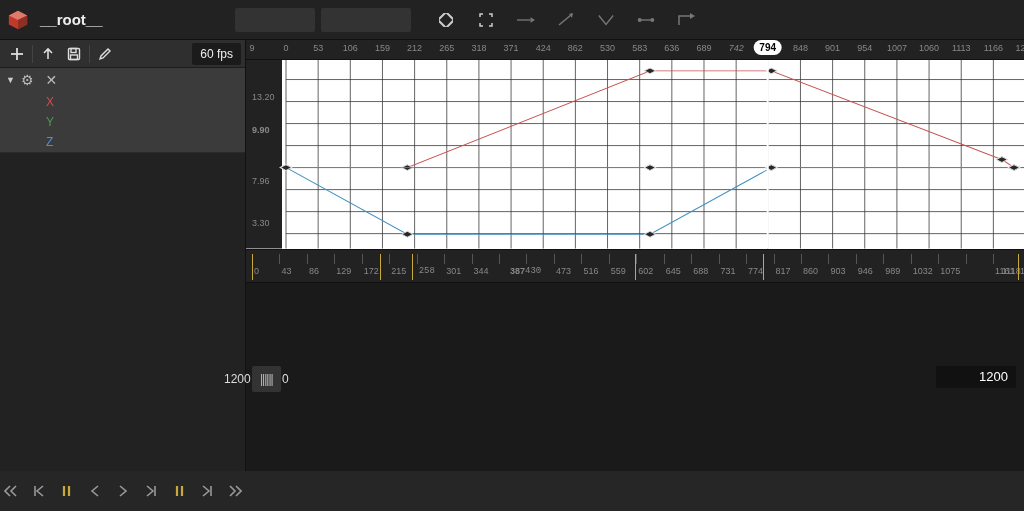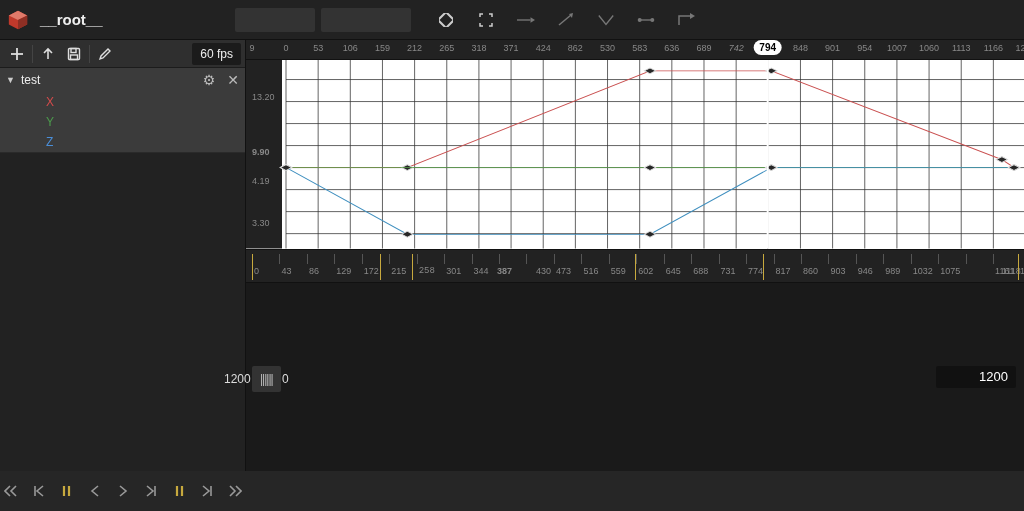--- a/index.html
+++ b/index.html
@@ -134,21 +134,20 @@
         <span class="sb-btn">
             <svg width="14" height="14" viewBox="0 0 14 14" fill="none" stroke="#ddd" stroke-width="1.4">
               <path d="M2 12l1-3 7-7 2 2-7 7-3 1z"></path>
             </svg>
           </span>
         <span class="sb-fps">60 fps</span>
       </div>
       <div class="track-group">
         <div class="track-head">
           <span class="tri">▼</span>
-          <span class="track-name">test</span>
           <span class="gear">⚙</span>
           <span class="close">✕</span>
         </div>
         <div class="sub sx">X</div>
         <div class="sub sy">Y</div>
         <div class="sub sz">Z</div>
       </div>
       <div class="tree-rest"></div>
     </div>
 
@@ -230,22 +229,22 @@
             <rect x="764" y="201.48148148148147" width="8" height="8" fill="#272727" stroke="#ddd" stroke-width="1.4" transform="rotate(45 768 205.48148148148147)"></rect>
             <polyline points="40,205.48148148148147 161.33333333333331,332.88888888888886 404,332.88888888888886 525.3333333333333,205.48148148148147 768,205.48148148148147" fill="none" stroke="#3f8fbf" stroke-width="1.4"></polyline>
             <rect x="36" y="201.48148148148147" width="8" height="8" fill="#272727" stroke="#ddd" stroke-width="1.4" transform="rotate(45 40 205.48148148148147)"></rect>
             <rect x="157.33333333333331" y="328.88888888888886" width="8" height="8" fill="#272727" stroke="#ddd" stroke-width="1.4" transform="rotate(45 161.33333333333331 332.88888888888886)"></rect>
             <rect x="400" y="328.88888888888886" width="8" height="8" fill="#272727" stroke="#ddd" stroke-width="1.4" transform="rotate(45 404 332.88888888888886)"></rect>
             <rect x="521.3333333333333" y="201.48148148148147" width="8" height="8" fill="#272727" stroke="#ddd" stroke-width="1.4" transform="rotate(45 525.3333333333333 205.48148148148147)"></rect>
             <rect x="764" y="201.48148148148147" width="8" height="8" fill="#272727" stroke="#ddd" stroke-width="1.4" transform="rotate(45 768 205.48148148148147)"></rect>
             <line x1="521.6933333333334" y1="0" x2="521.6933333333334" y2="360" stroke="#fff" stroke-width="2"></line>
           </svg>
       <span class="yt" style="top: 37.3037px;">13.20</span>
-          <span class="yt" style="top: 92px; font-weight: bold;">9.90</span>
-          <span class="yt" style="top: 121.393px;">4.19</span>
+          <span class="yt" style="top: 70px; font-weight: bold;">9.90</span>
+          <span class="yt" style="top: 121.393px;">7.96</span>
           <span class="yt" style="top: 163.437px;">3.30</span>
         </div>
       <div class="miniruler" id="miniruler">
           <div class="mtick" style="left: 6px;"></div>
           <span class="mt" style="left: 8px;">0</span>
           <div class="mtick" style="left: 33.4483px;"></div>
           <span class="mt" style="left: 35.4483px;">43</span>
           <div class="mtick" style="left: 60.8967px;"></div>
           <span class="mt" style="left: 62.8967px;">86</span>
           <div class="mtick" style="left: 88.345px;"></div>
@@ -254,23 +253,23 @@
           <span class="mt" style="left: 117.793px;">172</span>
           <div class="mtick" style="left: 143.242px;"></div>
           <span class="mt" style="left: 145.242px;">215</span>
           <div class="mtick" style="left: 170.69px;"></div>
           <span class="mt" style="left: 172.69px; font-family: Liberation Mono, monospace;">258</span>
           <div class="mtick" style="left: 198.138px;"></div>
           <span class="mt" style="left: 200.138px;">301</span>
           <div class="mtick" style="left: 225.587px;"></div>
           <span class="mt" style="left: 227.587px;">344</span>
           <div class="mtick" style="left: 253.035px;"></div>
-          <span class="mt" style="left: 251px; font-weight: bold;">387</span>
+          <span class="mt" style="left: 264px; font-weight: bold;">387</span>
           <div class="mtick" style="left: 280.483px;"></div>
-          <span class="mt" style="left: 290px;">430</span>
+          <span class="mt" style="left: 279px; font-family: Liberation Mono, monospace;">430</span>
           <div class="mtick" style="left: 307.932px;"></div>
           <span class="mt" style="left: 309.932px;">473</span>
           <div class="mtick" style="left: 335.38px;"></div>
           <span class="mt" style="left: 337.38px;">516</span>
           <div class="mtick" style="left: 362.828px;"></div>
           <span class="mt" style="left: 364.828px;">559</span>
           <div class="mtick" style="left: 390.277px;"></div>
           <span class="mt" style="left: 392.277px;">602</span>
           <div class="mtick" style="left: 417.725px;"></div>
           <span class="mt" style="left: 419.725px;">645</span>

